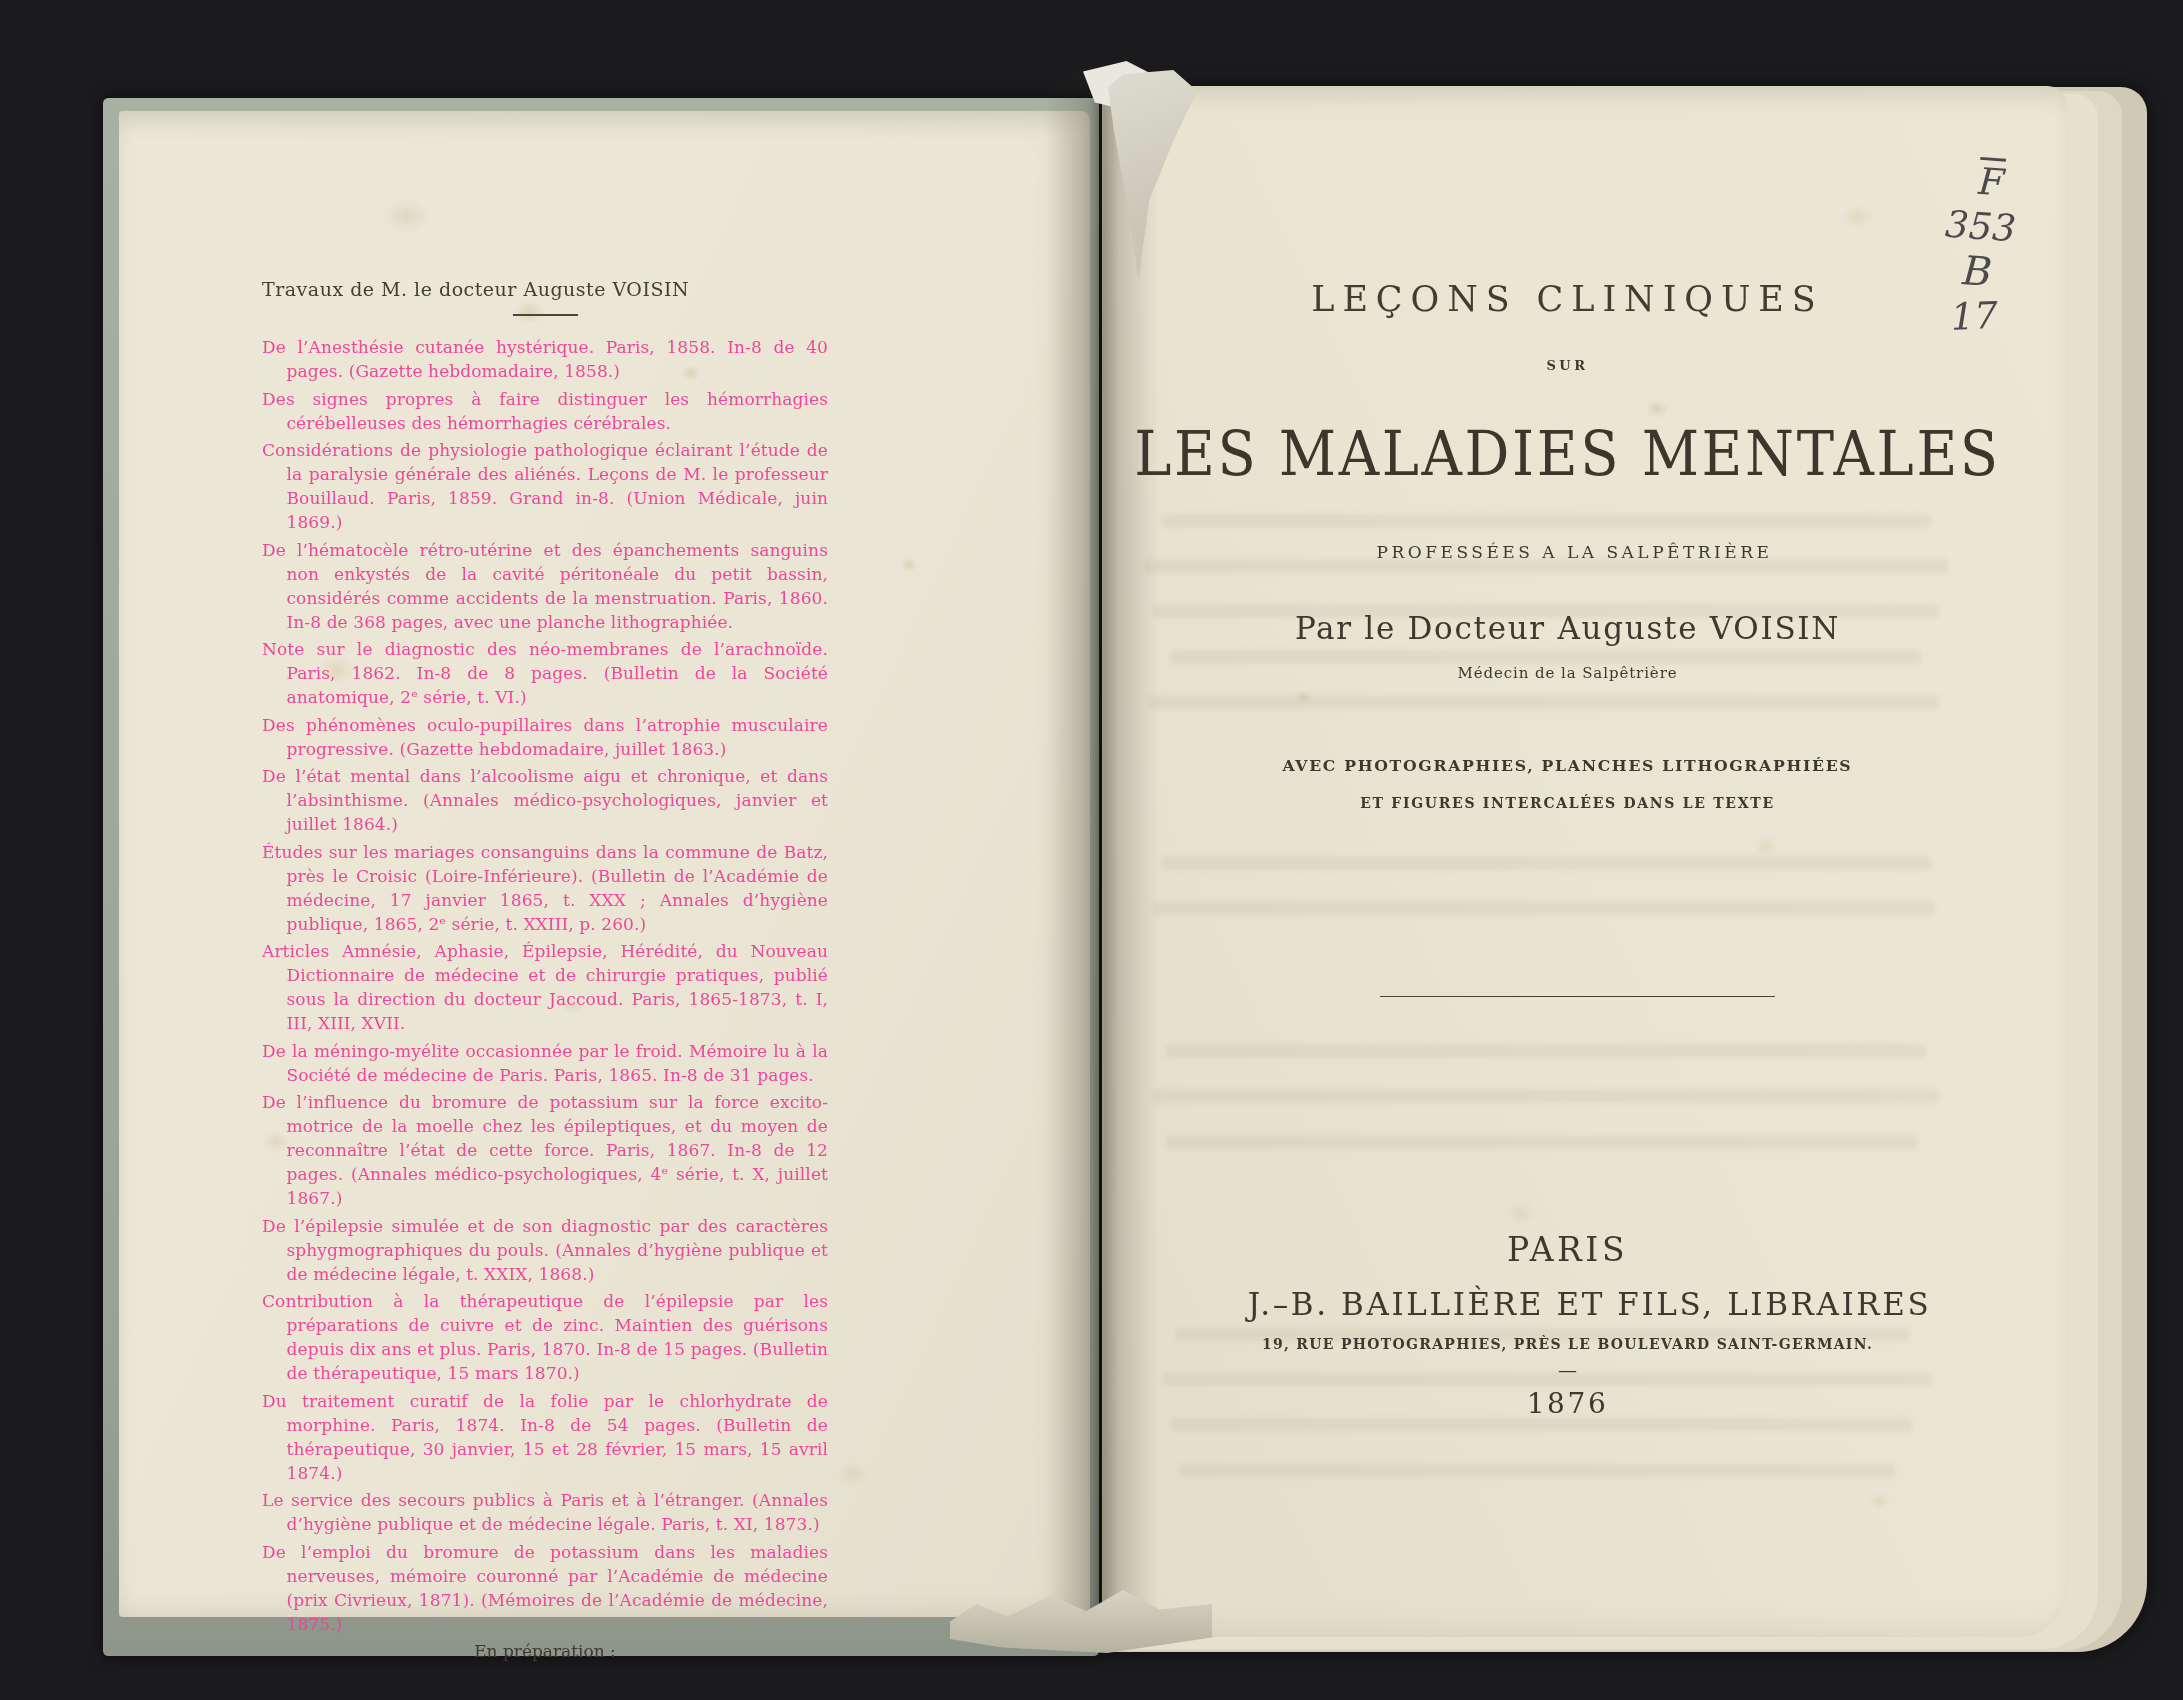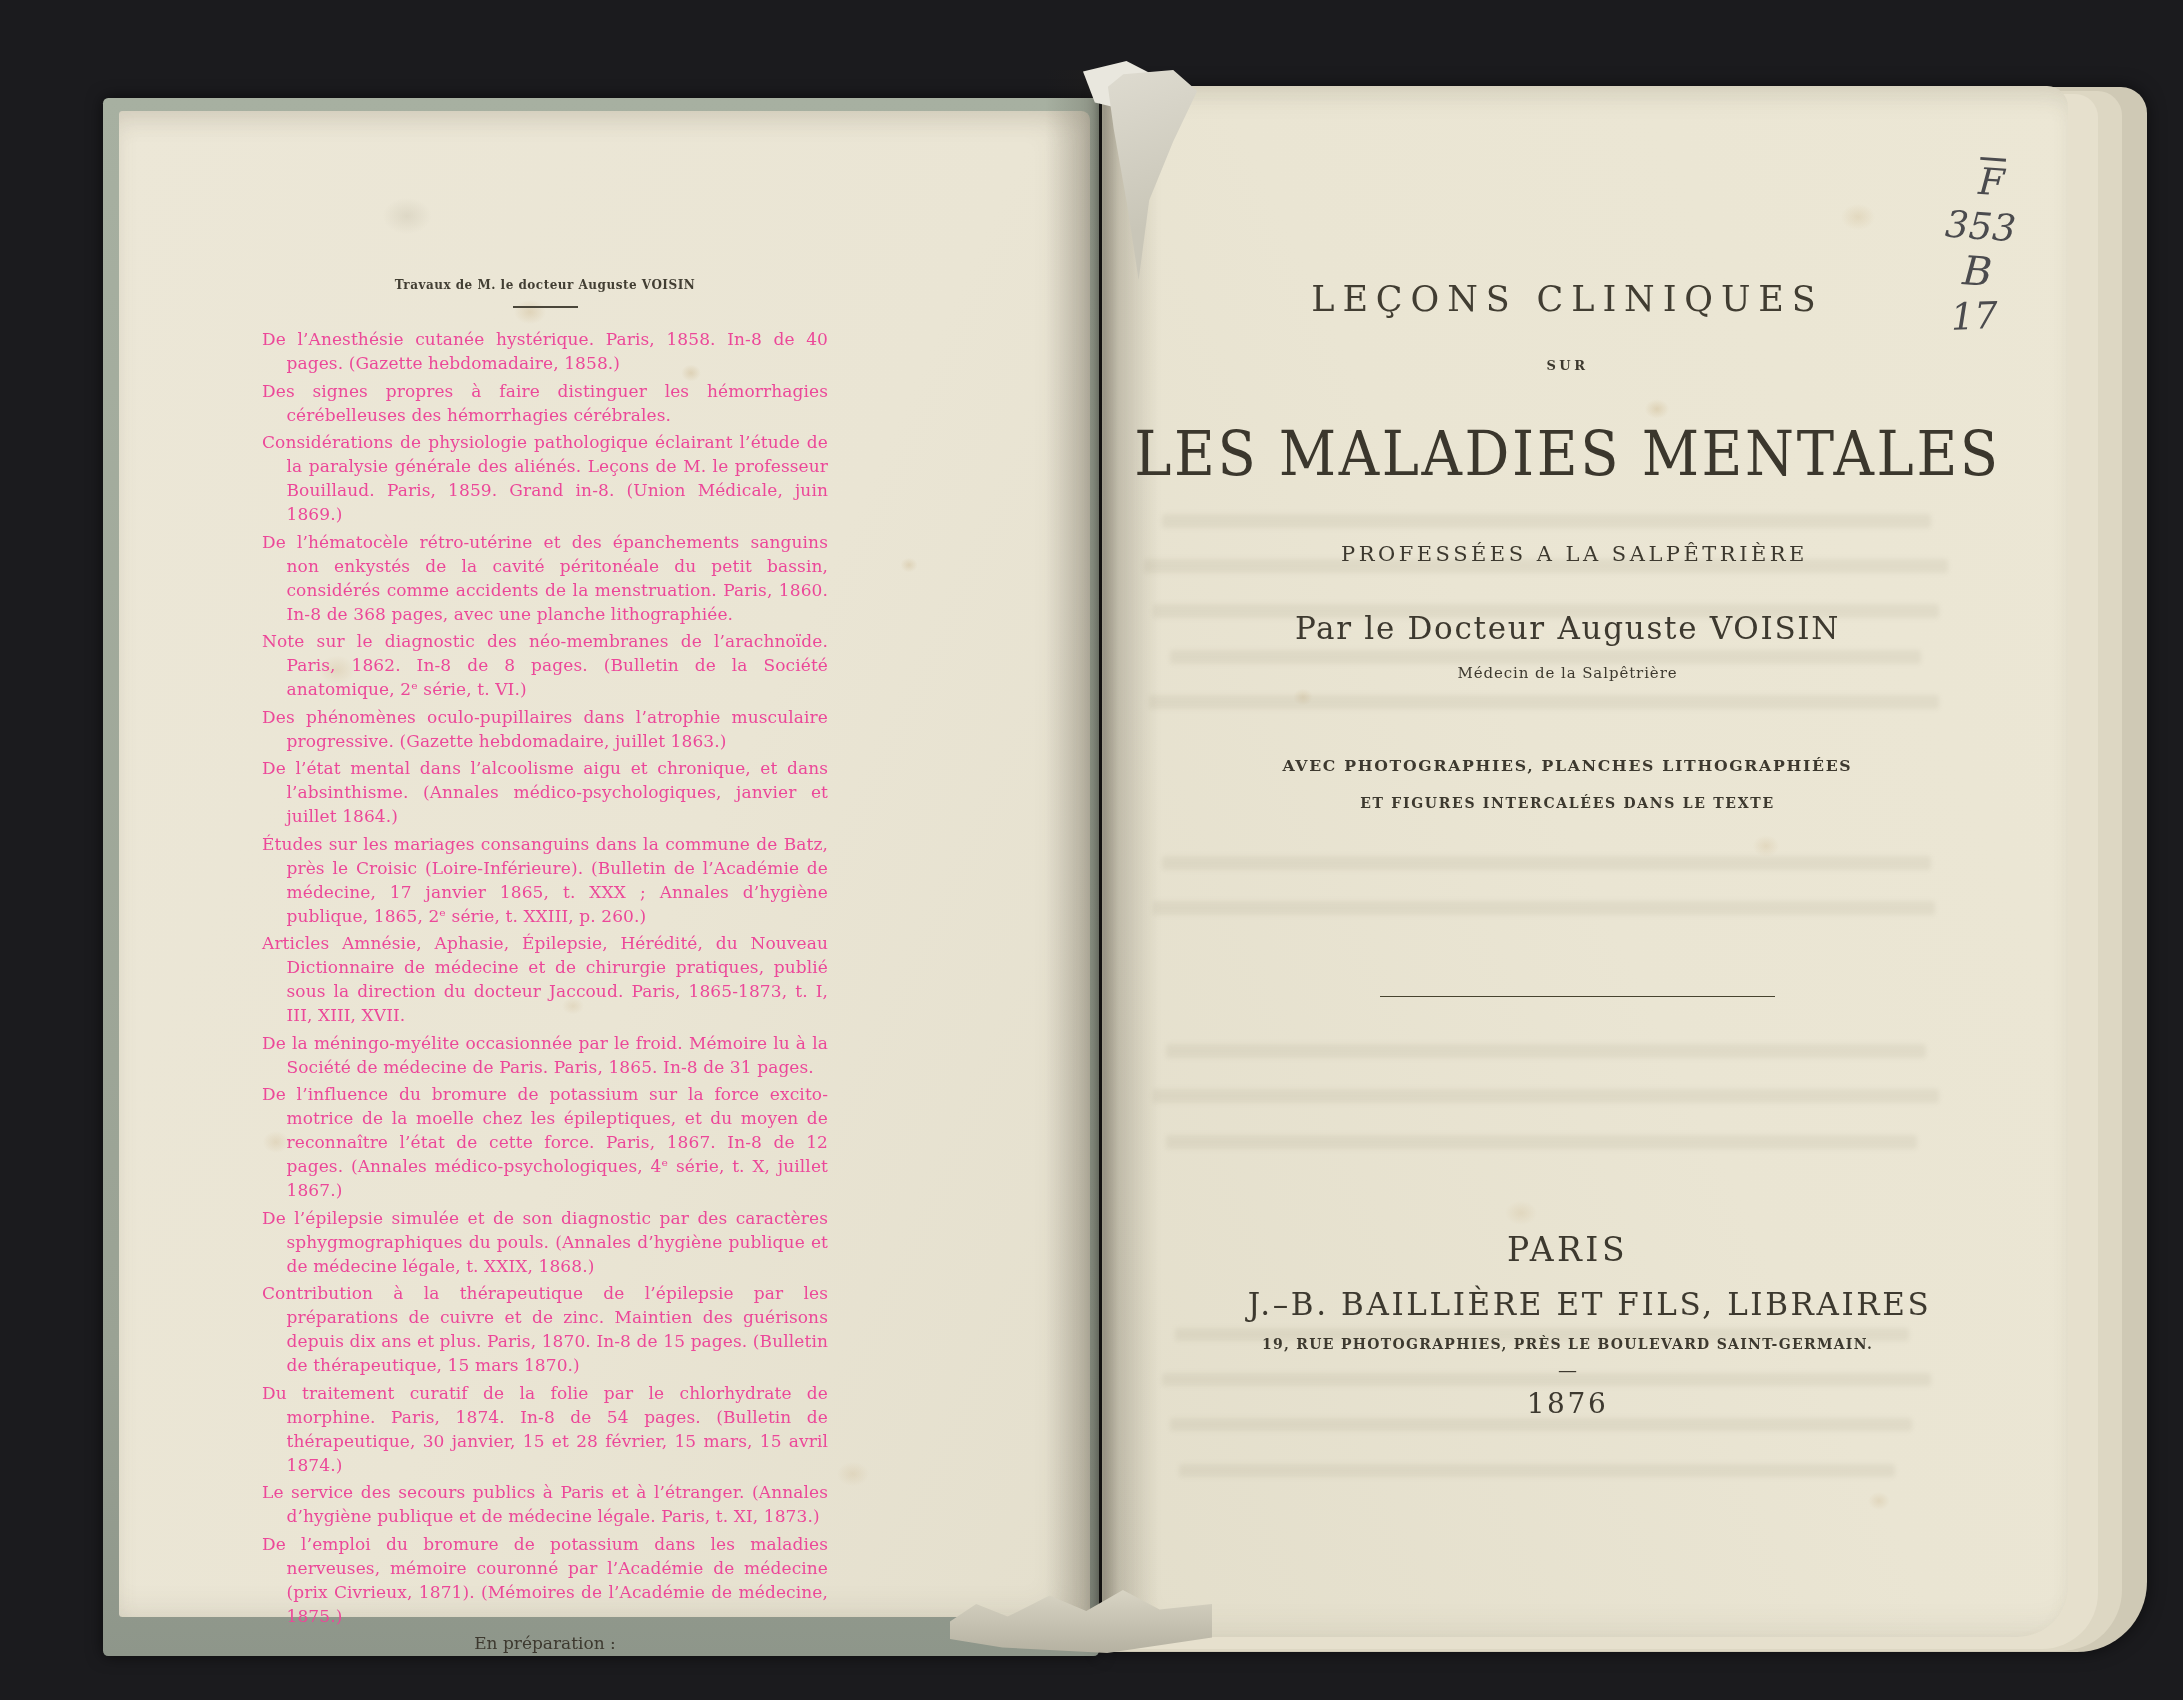--- a/index.html
+++ b/index.html
@@ -20,21 +20,21 @@
         radial-gradient(23px 17.5px at 411px 201px, rgba(170,130,60,.18), transparent 70%),
         radial-gradient(14px 12.2px at 572px 262px, rgba(170,130,60,.20), transparent 70%),
         radial-gradient(26px 21px at 218px 559px, rgba(175,135,70,.15), transparent 70%),
         radial-gradient(12.2px 10.5px at 790px 454px, rgba(170,130,60,.18), transparent 70%),
         radial-gradient(19px 15.7px at 157px 1031px, rgba(175,135,70,.16), transparent 70%),
         radial-gradient(15.7px 12.2px at 454px 895px, rgba(175,135,70,.14), transparent 70%),
         radial-gradient(23px 17.5px at 734px 1363px, rgba(175,135,70,.13), transparent 70%),
         radial-gradient(35px 26px at 288px 105px, rgba(120,110,80,.12), transparent 70%);}
 
   .left-content{position:absolute;left:262px;top:278px;width:566px;}
-  .works-header{font-size:12px;font-weight:bold;text-align:center;letter-spacing:0.5px;color:#423e33;}
+  .works-header{font-size:19px;font-weight:normal;letter-spacing:0.5px;color:#423e33;}
   .works-rule{width:65px;border-top:2.2px solid #4a463a;margin:14px auto 19px auto;}
   .entry{font-size:17px;line-height:24px;text-align:justify;color:#ec4899;
          padding-left:24.5px;text-indent:-24.5px;margin-bottom:3.5px;letter-spacing:0.1px;}
   .prep-heading{font-size:17px;text-align:center;margin:5.2px 0 5.2px 0;color:#3d392f;}
 
   
   .page-edge-1{position:absolute;left:1102px;top:87px;width:1045px;height:1565px;
                background:#cfc9b5;border-radius:5.2px 26px 70px 8.7px;box-shadow:0 0 17.5px rgba(0,0,0,.55);}
   .page-edge-2{position:absolute;left:1102px;top:91px;width:1020px;height:1560px;
                background:#ddd7c3;border-radius:5.2px 24.5px 61px 8.7px;}
@@ -53,21 +53,21 @@
         radial-gradient(23px 17.5px at 419px 1127px, rgba(175,135,70,.13), transparent 70%),
         radial-gradient(15.7px 13px at 777px 1415px, rgba(175,135,70,.15), transparent 70%);}
 
   
   .ghost{position:absolute;background:#958e74;opacity:.12;filter:blur(2.6px);border-radius:2.6px;pointer-events:none;}
 
   .rp-text{position:absolute;left:1102px;top:86px;width:931px;text-align:center;color:#3d392f;}
   .t-lecons{font-size:35px;letter-spacing:7.9px;color:#413d32;}
   .t-sur{font-size:13px;font-weight:bold;letter-spacing:3.5px;}
   .t-main{font-size:56px;letter-spacing:2.6px;transform:scaleY(1.1);color:#3b372d;white-space:nowrap;}
-  .t-professees{font-size:21px;letter-spacing:3.5px;padding-left:14px;}
+  .t-professees{font-size:17px;letter-spacing:3.5px;padding-left:14px;}
   .t-author{font-size:31px;letter-spacing:1.7px;}
   .t-role{font-size:15px;letter-spacing:0.9px;}
   .t-avec{font-size:15.7px;font-weight:bold;letter-spacing:1.7px;}
   .t-et{font-size:14px;font-weight:bold;letter-spacing:1.7px;}
   .mid-rule{position:absolute;left:1380px;top:996px;width:395px;border-top:1.7px solid #47432f;}
   .t-paris{font-size:33px;letter-spacing:3.5px;}
   .t-publisher{font-size:31px;letter-spacing:2.6px;white-space:nowrap;margin-left:22px;}
   .t-address{font-size:14px;font-weight:bold;letter-spacing:1.3px;}
   .t-dash{font-size:19px;}
   .t-year{font-size:28px;letter-spacing:2.6px;}

